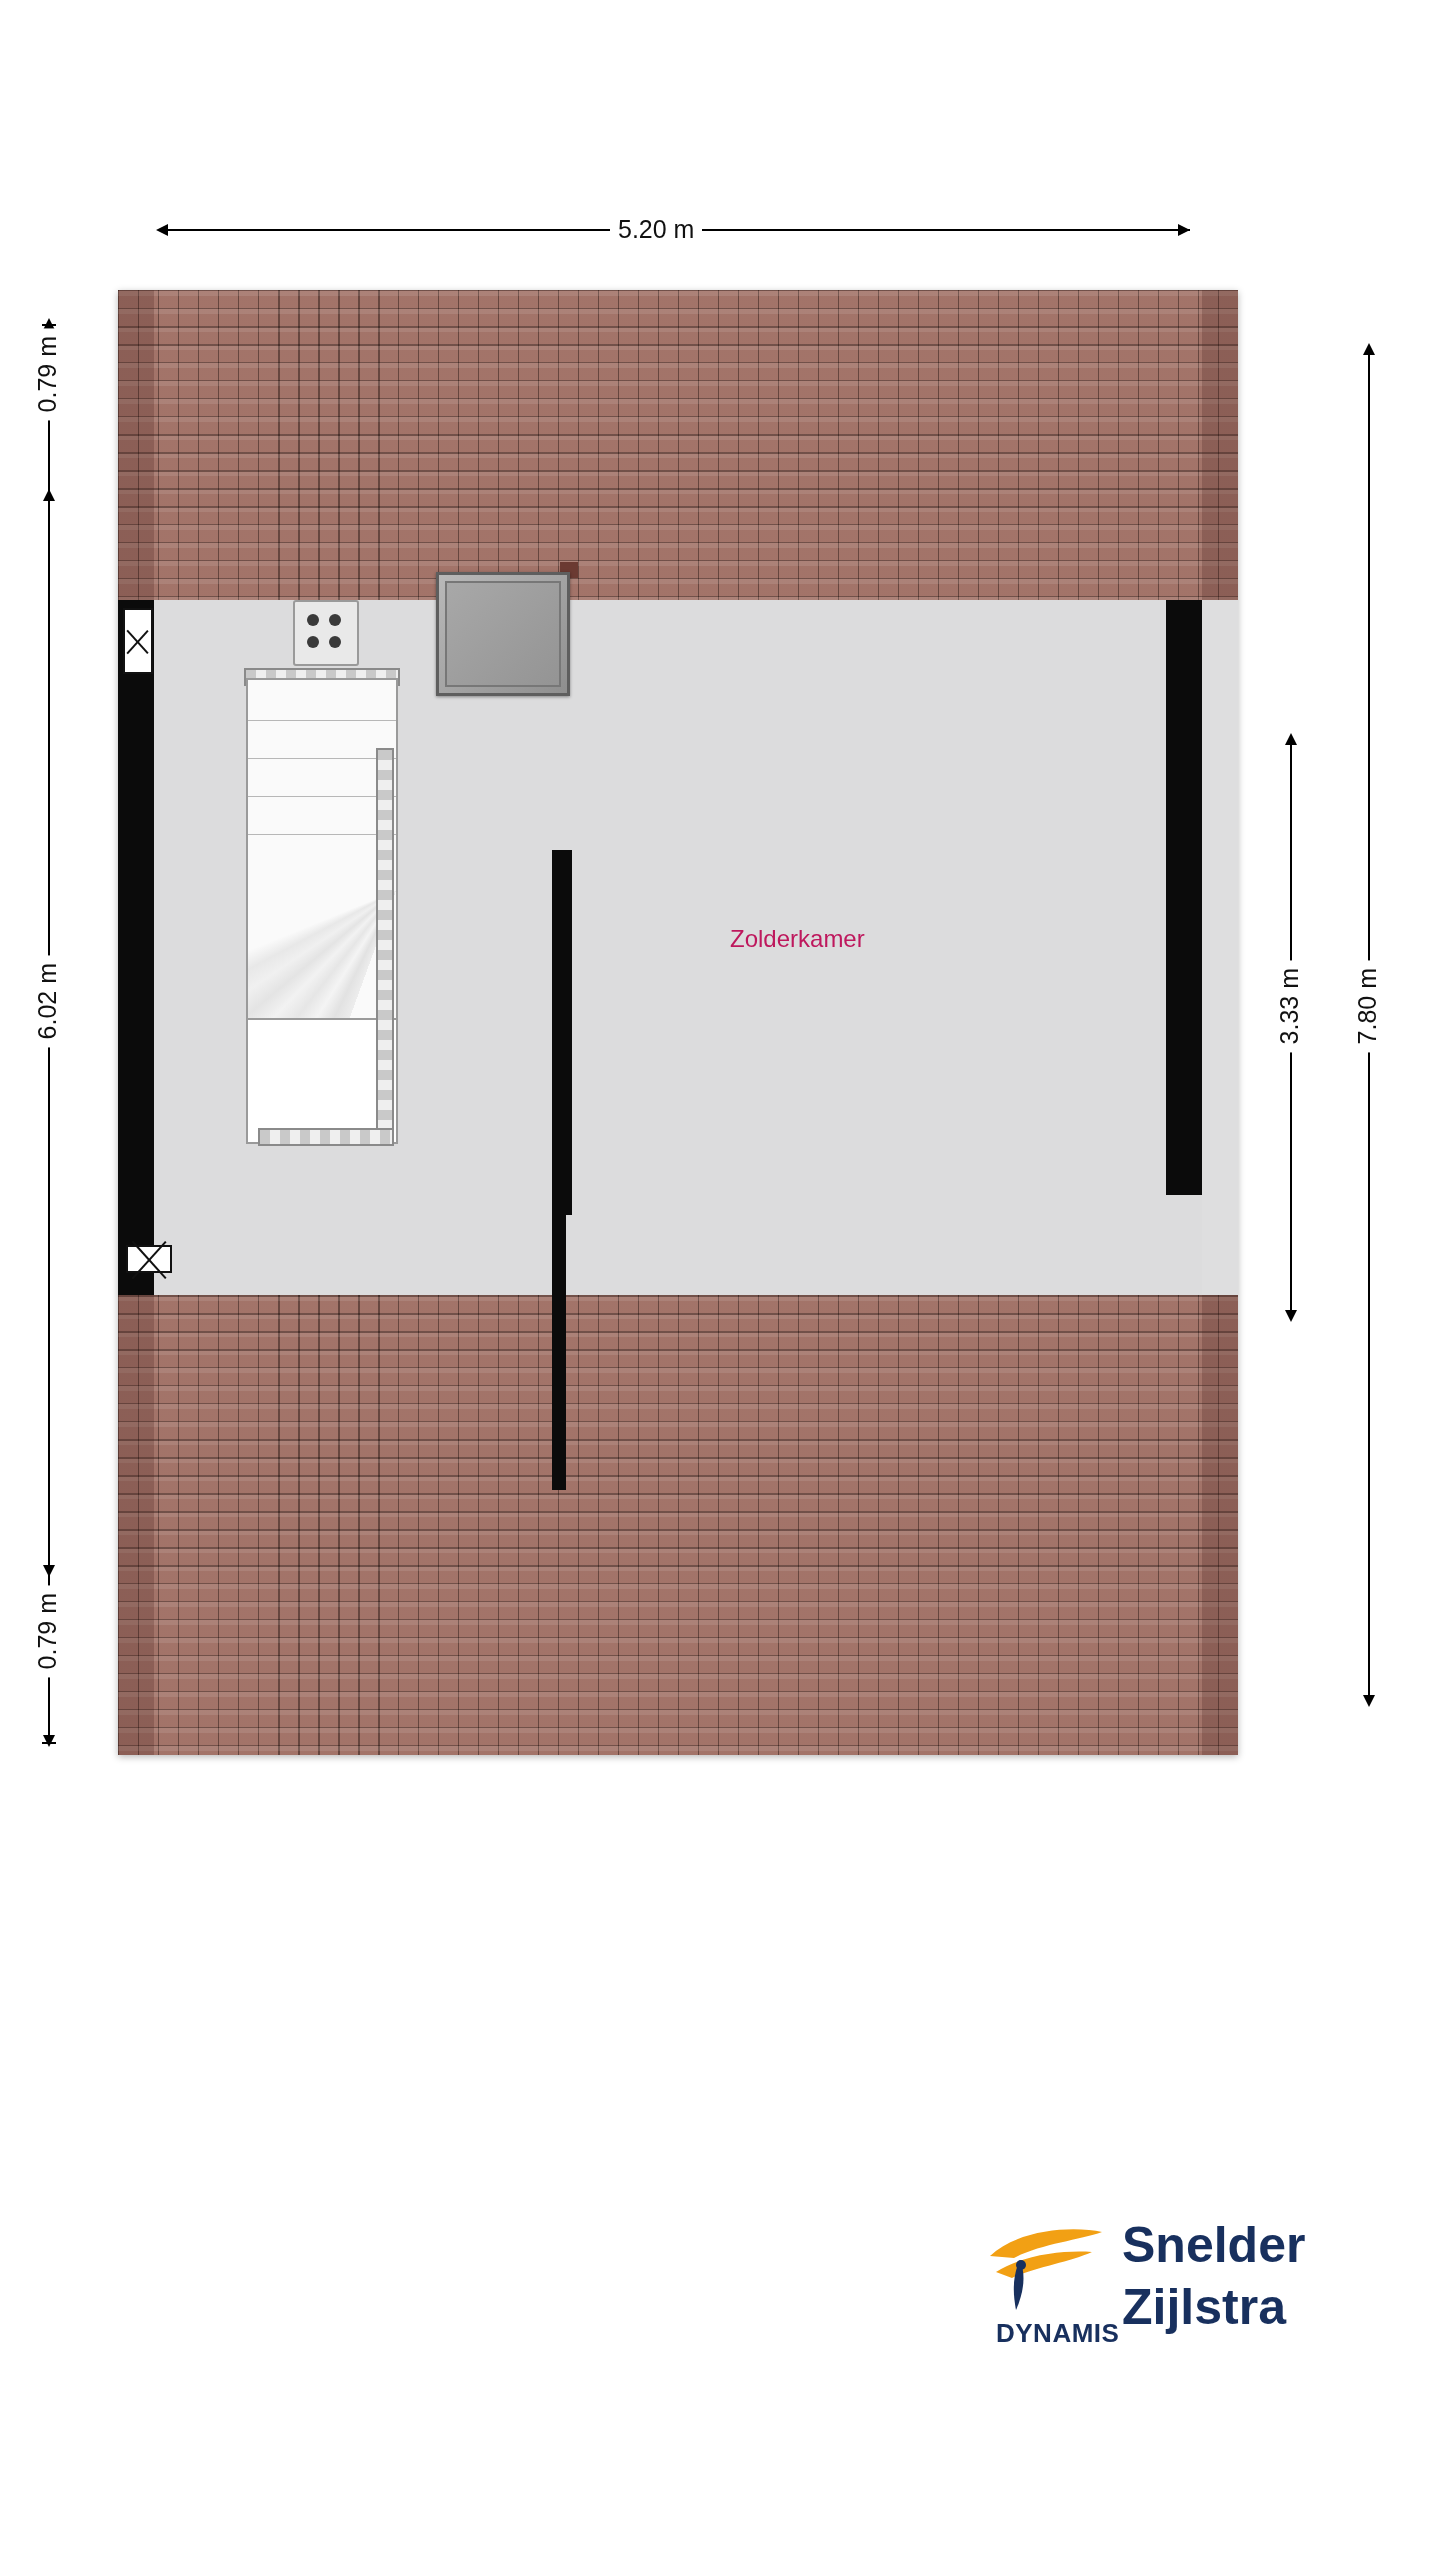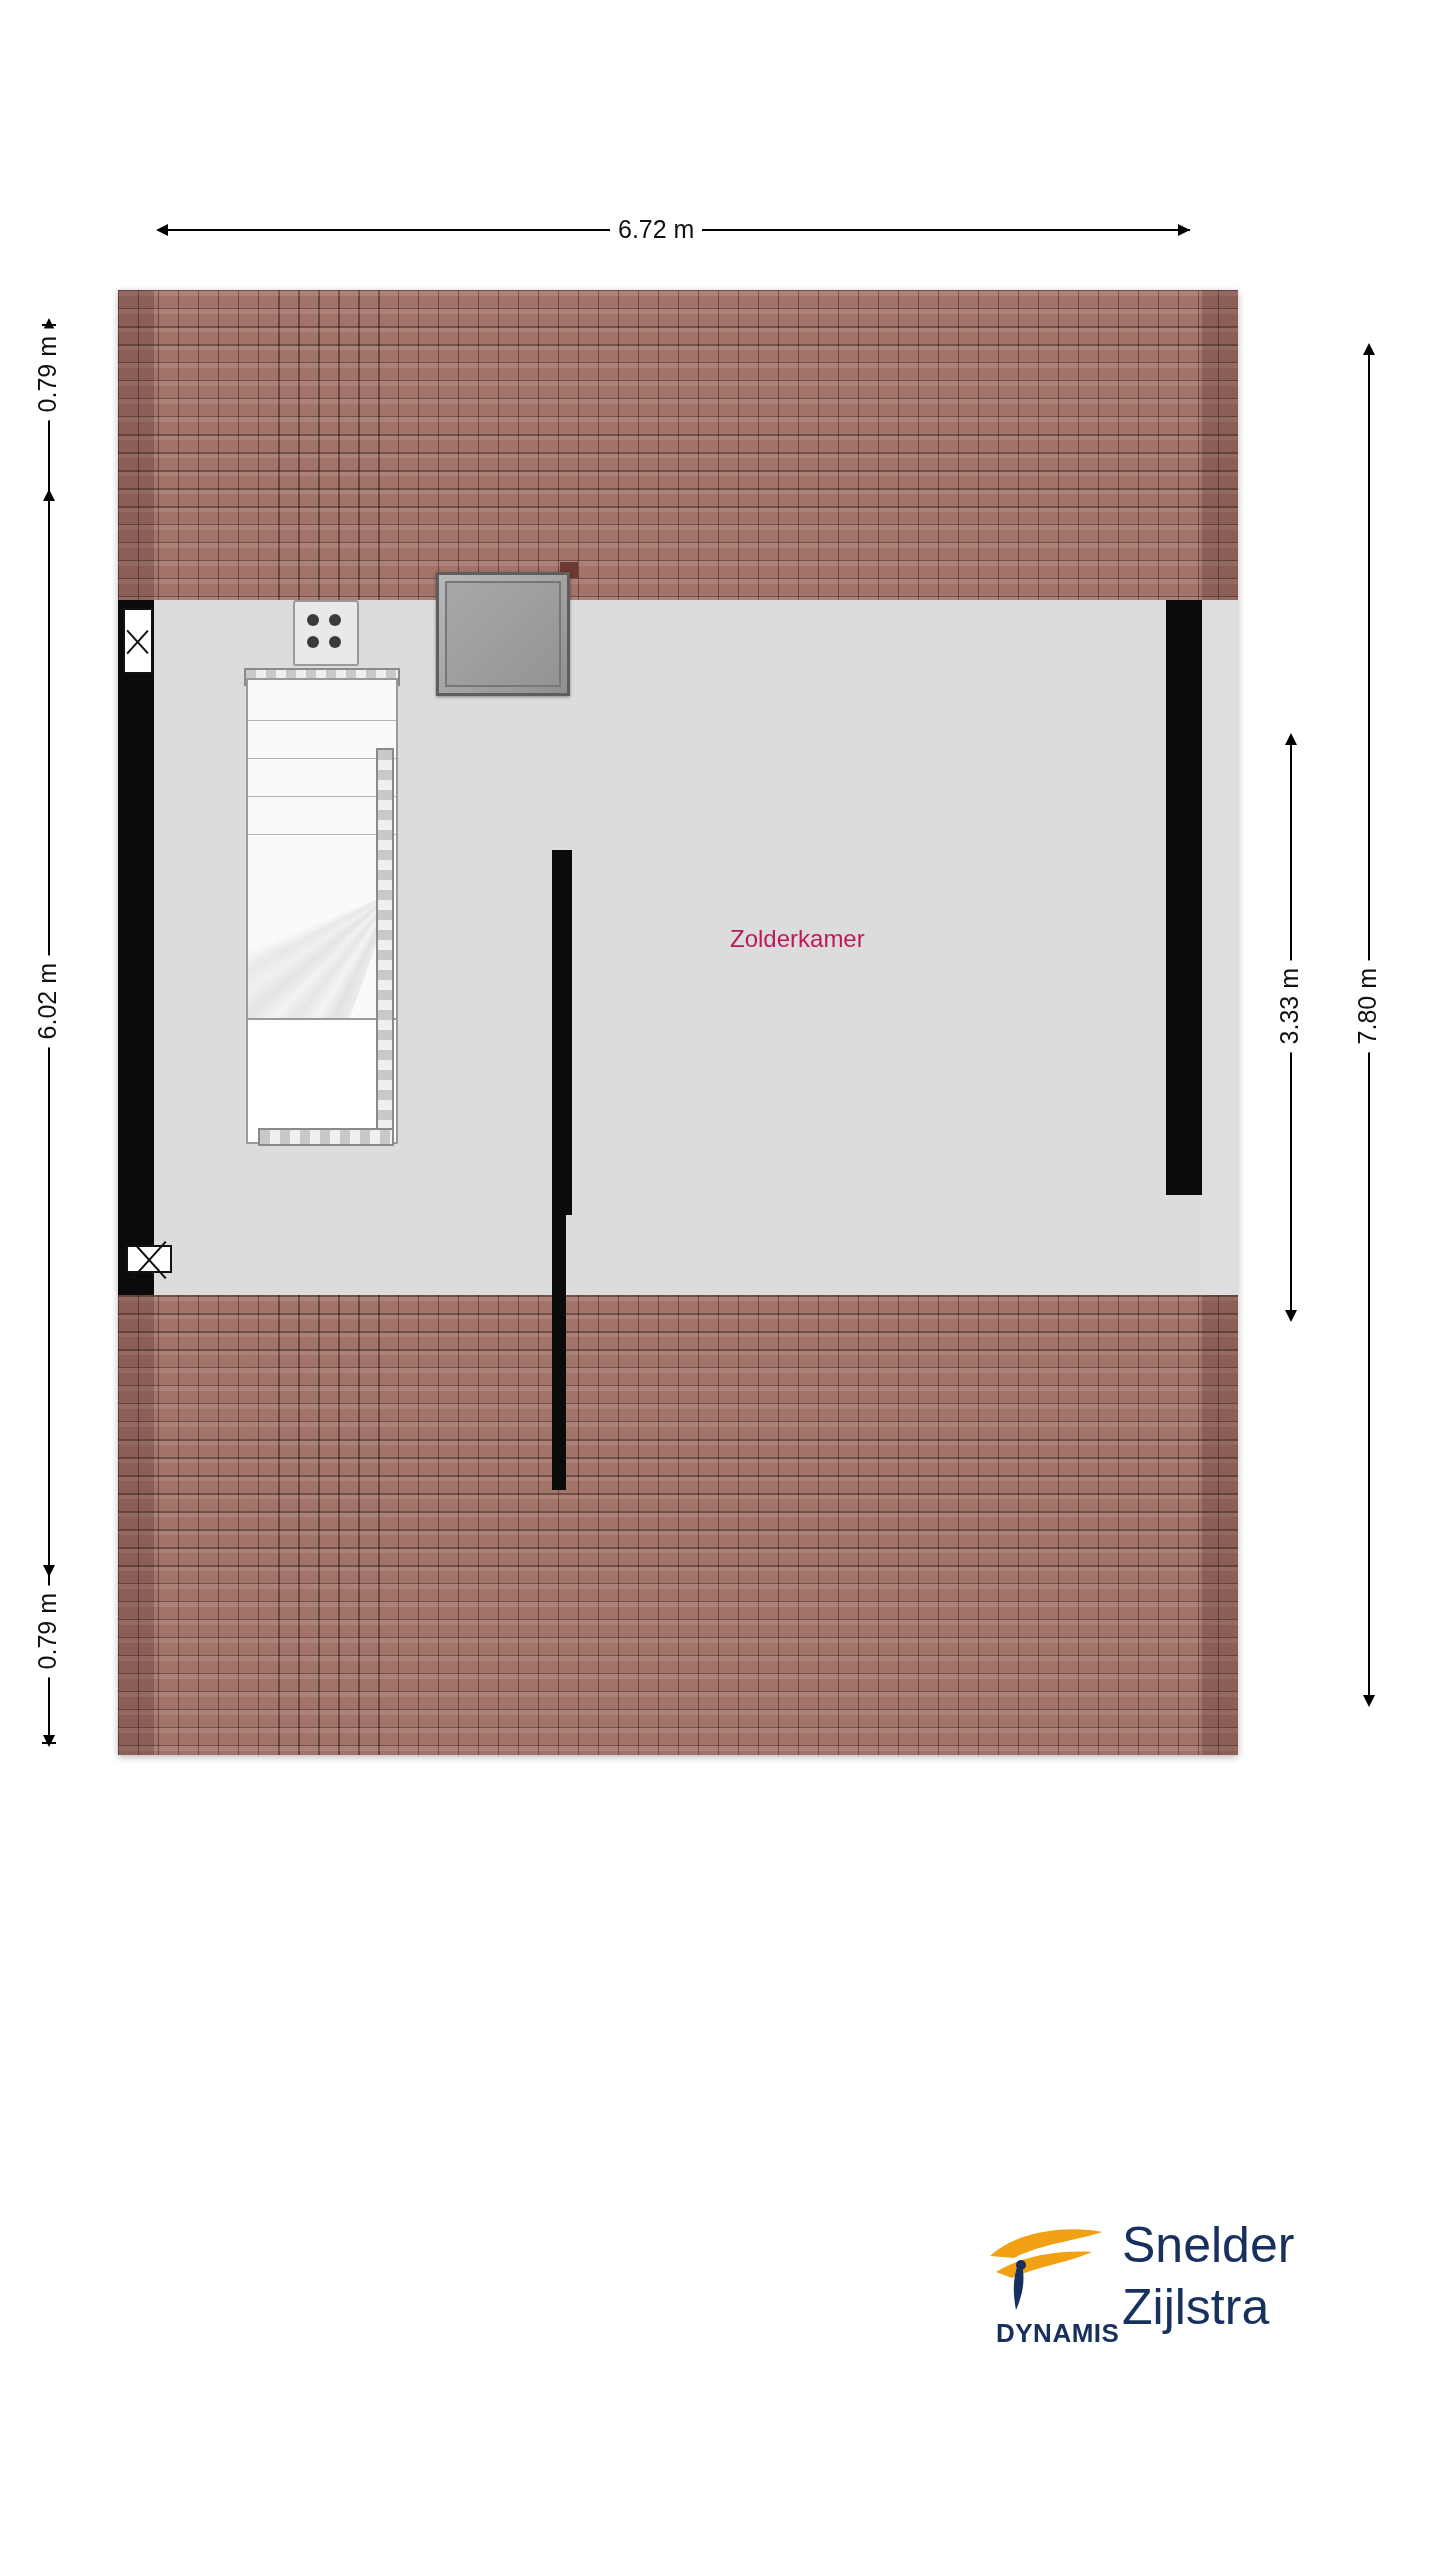--- a/index.html
+++ b/index.html
@@ -298,36 +298,36 @@
     top: 108px;
     font-size: 26px;
     font-weight: bold;
     color: #18305e;
     letter-spacing: 0.5px;
   }
   #logo-name1, #logo-name2 {
     position: absolute;
     left: 142px;
     font-size: 50px;
-    font-weight: normal;
+    font-weight: bold;
     color: #18305e;
     line-height: 1;
   }
   #logo-name1 { top: 10px; }
   #logo-name2 { top: 72px; }
 </style>
 </head>
 <body>
 
 <div id="plan-area">
 
   <div class="dim-line-h" style="left:168px; top:229px; width:1022px;"></div>
   <div class="arrow arrow-left" style="left:156px; top:224px;"></div>
   <div class="arrow arrow-right" style="left:1178px; top:224px;"></div>
-  <div class="dim-label" style="left:610px; top:215px;">6.72 m</div>
+  <div class="dim-label" style="left:610px; top:215px;">5.20 m</div>
 
   <div class="dim-line-v" style="left:48px; top:330px; height:165px;"></div>
   <div class="arrow arrow-up" style="left:43px; top:318px;"></div>
   <div class="tick-h" style="left:42px; top:324px; width:14px; height:2px;"></div>
   <div class="dim-label-v" style="left:33px; top:328px;">0.79 m</div>
 
   <div class="dim-line-v" style="left:48px; top:500px; height:1070px;"></div>
   <div class="arrow arrow-up" style="left:43px; top:489px;"></div>
   <div class="arrow arrow-down" style="left:43px; top:1565px;"></div>
   <div class="dim-label-v" style="left:33px; top:955px;">6.02 m</div>

